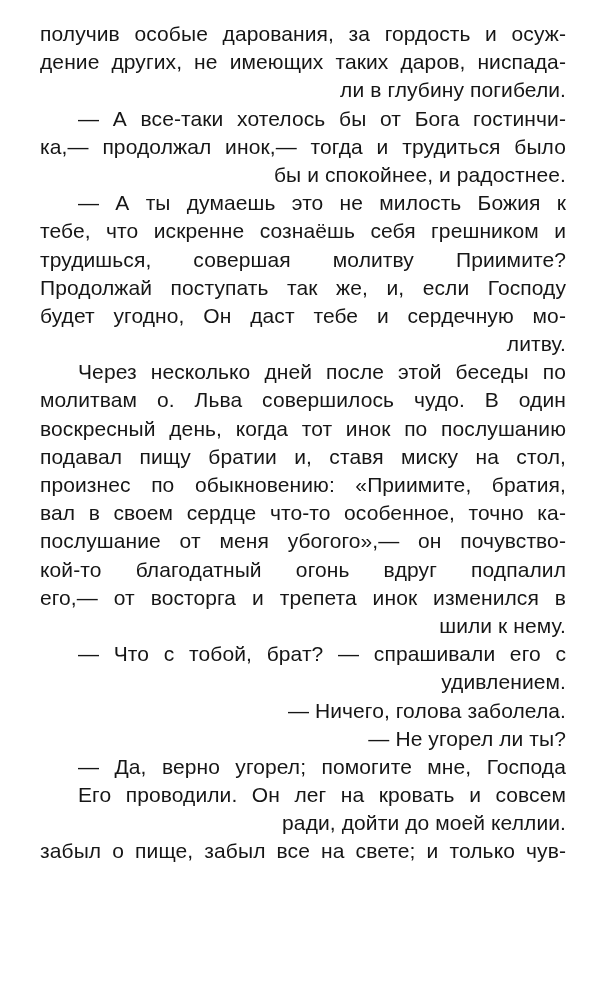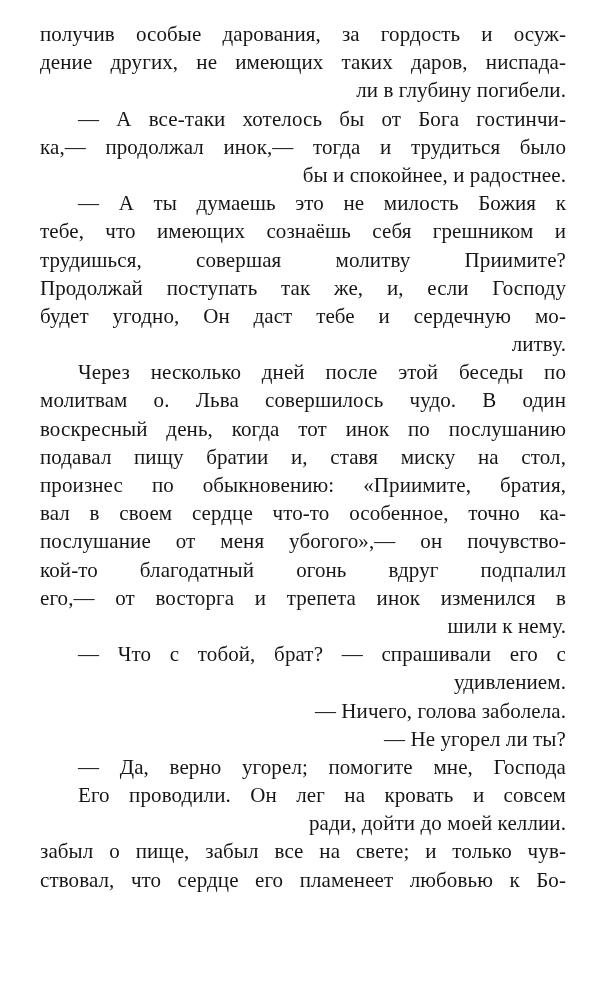--- a/index.html
+++ b/index.html
@@ -5,21 +5,21 @@
   html, body {
     margin: 0;
     padding: 0;
     background: #ffffff;
   }
   .page {
     position: relative;
     width: 600px;
     height: 986px;
     background: #ffffff;
-    font-family: Liberation Serif, serif;
+    font-family: Liberation Sans, sans-serif;
     color: #161616;
     overflow: hidden;
   }
   .text-block {
     position: absolute;
     left: 40px;
     top: 20px;
     width: 526px;
   }
   .line {
@@ -55,21 +55,21 @@
 
 <div class="page">
   <div class="text-block">
       <div class="line just">получив особые дарования, за гордость и осуж-</div>
       <div class="line just">дение других, не имеющих таких даров, ниспада-</div>
       <div class="line">ли в глубину погибели.</div>
       <div class="line indent just">— А все-таки хотелось бы от Бога гостинчи-</div>
       <div class="line just">ка,— продолжал инок,— тогда и трудиться было</div>
       <div class="line">бы и спокойнее, и радостнее.</div>
       <div class="line indent just">— А ты думаешь это не милость Божия к</div>
-      <div class="line just">тебе, что имеющих сознаёшь себя грешником и</div>
+      <div class="line just">тебе, что искренне сознаёшь себя грешником и</div>
       <div class="line just">трудишься, совершая молитву Приимите?</div>
       <div class="line just">Продолжай поступать так же, и, если Господу</div>
       <div class="line just">будет угодно, Он даст тебе и сердечную мо-</div>
       <div class="line">литву.</div>
       <div class="line indent just">Через несколько дней после этой беседы по</div>
       <div class="line just">молитвам о. Льва совершилось чудо. В один</div>
       <div class="line just">воскресный день, когда тот инок по послушанию</div>
       <div class="line just">подавал пищу братии и, ставя миску на стол,</div>
       <div class="line just">произнес по обыкновению: «Приимите, братия,</div>
       <div class="line just">вал в своем сердце что-то особенное, точно ка-</div>
@@ -78,16 +78,15 @@
       <div class="line just">его,— от восторга и трепета инок изменился в</div>
       <div class="line">шили к нему.</div>
       <div class="line indent just">— Что с тобой, брат? — спрашивали его с</div>
       <div class="line">удивлением.</div>
       <div class="line indent">— Ничего, голова заболела.</div>
       <div class="line indent">— Не угорел ли ты?</div>
       <div class="line indent just">— Да, верно угорел; помогите мне, Господа</div>
       <div class="line indent just">Его проводили. Он лег на кровать и совсем</div>
       <div class="line">ради, дойти до моей келлии.</div>
       <div class="line just">забыл о пище, забыл все на свете; и только чув-</div>
-      <div class="line just">ствовал, что сердце его пламенеет любовью к Бо-</div>
     </div>
   <div class="page-num">19</div>
 </div>
 
 </body></html>

